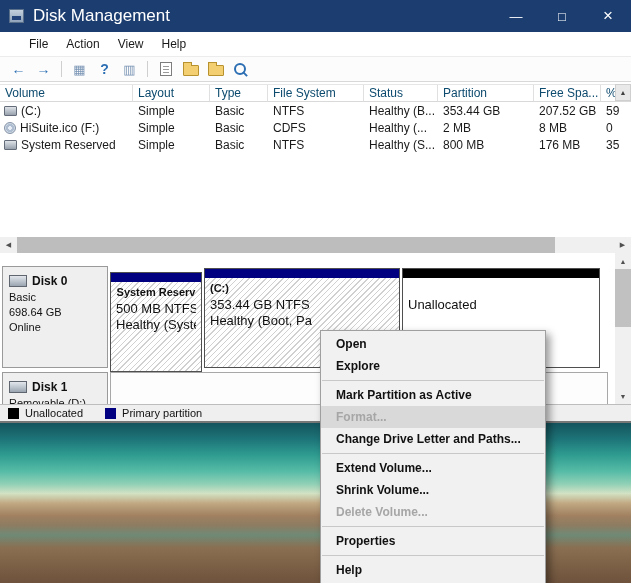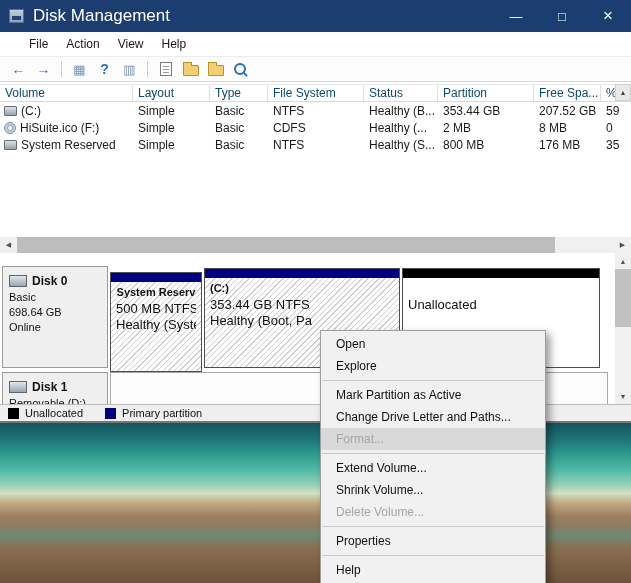--- a/index.html
+++ b/index.html
@@ -109,21 +109,21 @@
   .legendbar { position:absolute; left:0; top:404px; width:631px; height:17px; background:#efefef;
     border-top:1px solid #bdbdbd; display:flex; align-items:center; padding-left:8px; }
   .leg-item { display:flex; align-items:center; gap:6px; margin-right:22px; }
   .sq { width:11px; height:11px; flex:none; }
   .sq.black { background:#000000; }
   .sq.navy { background:#000080; }
   .leg-label { font-size:11px; color:#111; }
 
   
   .context-menu { position:absolute; left:320px; top:330px; width:226px; background:#f1f1f1;
-    border:1px solid #9f9f9f; box-shadow:4px 4px 8px rgba(0,0,0,.4); padding:2px 0; z-index:50; }
+    border:1px solid #9f9f9f; box-shadow:4px 4px 8px rgba(0,0,0,.4); padding:2px 0; z-index:50;font-weight:bold; }
   .menu-item { height:22px; line-height:22px; padding-left:15px; font-size:12px; color:#111;
     white-space:nowrap; overflow:hidden; }
   .menu-item.disabled { color:#a6a6a6; }
   .menu-item.highlighted { background:#d9d9d9; }
   .menu-sep { border-top:1px solid #c8c8c8; margin:3px 1px; }
 </style>
 </head>
 <body>
 
 <div id="app">
@@ -304,22 +304,22 @@
       </div>
     </div>
 
   </div>
 
   <div class="context-menu">
     <div class="menu-item">Open</div>
     <div class="menu-item">Explore</div>
     <div class="menu-sep"></div>
     <div class="menu-item">Mark Partition as Active</div>
+    <div class="menu-item disabled highlighted">Format...</div>
     <div class="menu-item">Change Drive Letter and Paths...</div>
-    <div class="menu-item disabled highlighted">Format...</div>
     <div class="menu-sep"></div>
     <div class="menu-item">Extend Volume...</div>
     <div class="menu-item">Shrink Volume...</div>
     <div class="menu-item disabled">Delete Volume...</div>
     <div class="menu-sep"></div>
     <div class="menu-item">Properties</div>
     <div class="menu-sep"></div>
     <div class="menu-item">Help</div>
   </div>
 

